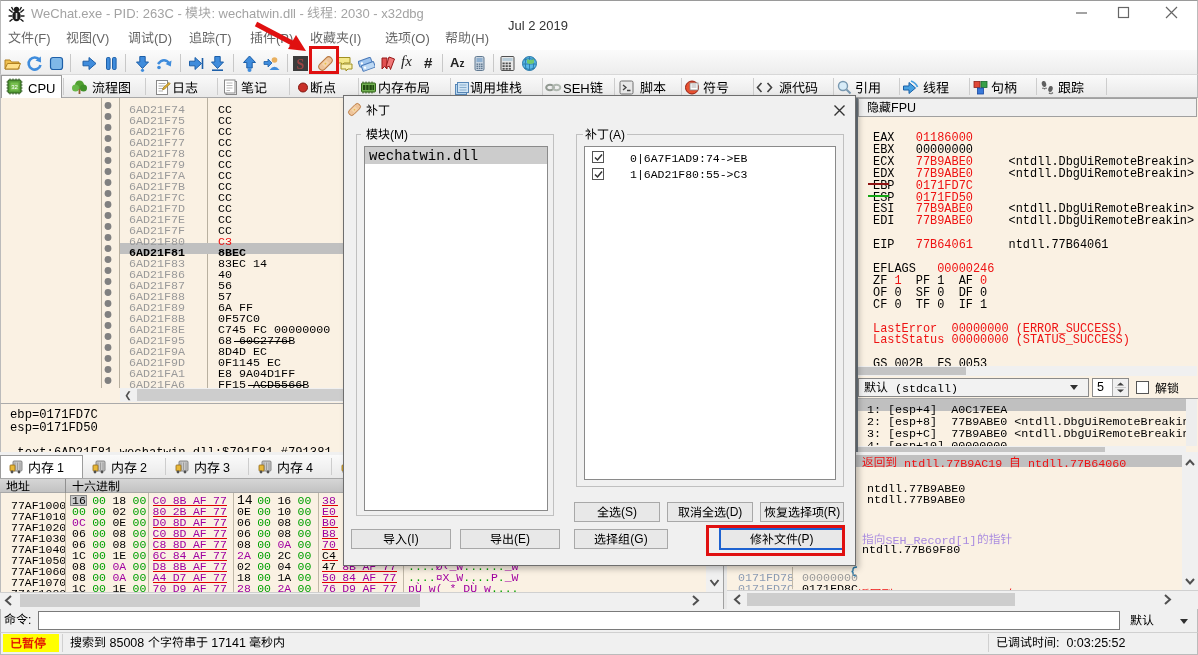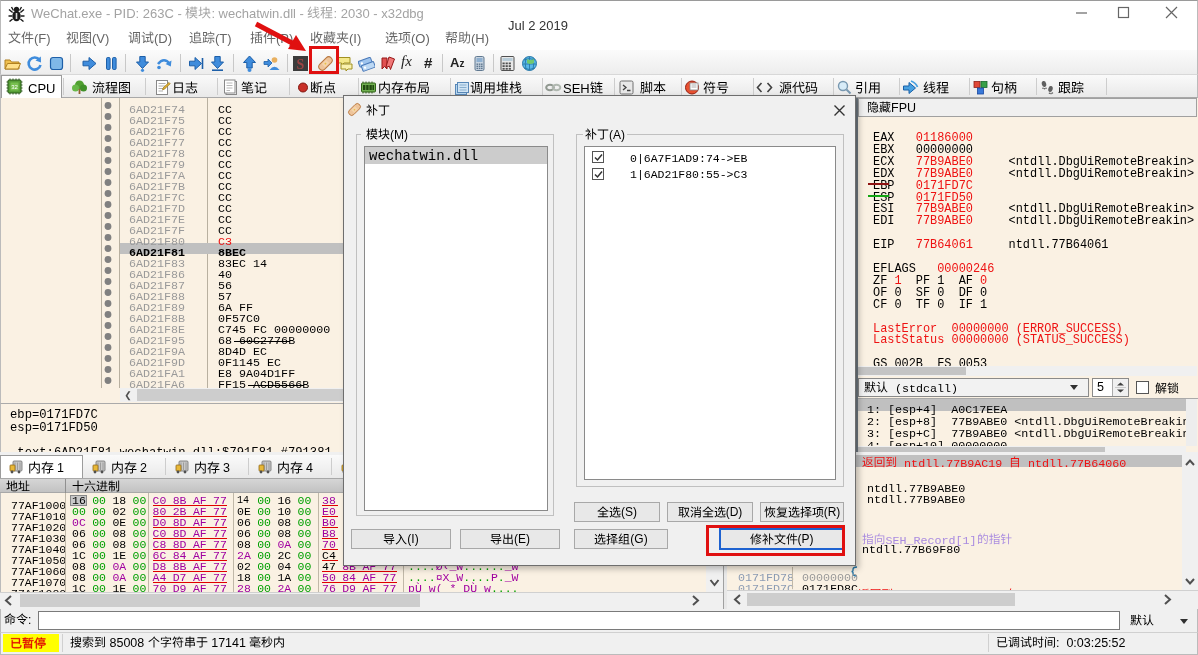--- a/index.html
+++ b/index.html
@@ -694,21 +694,21 @@
 <div class="a" style="left:232.5px;top:493px;width:1px;height:99px;background:#c0b8a8"></div>
 <div class="a" style="left:317.5px;top:493px;width:1px;height:99px;background:#c0b8a8"></div>
 <div class="a mono" style="left:72.0px;top:495.5px;font-size:11.5px;line-height:10px;color:#000">16</div>
 <div class="a mono" style="left:92.2px;top:495.5px;font-size:11.5px;line-height:10px;color:#00a000">00</div>
 <div class="a mono" style="left:112.4px;top:495.5px;font-size:11.5px;line-height:10px;color:#000">18</div>
 <div class="a mono" style="left:132.6px;top:495.5px;font-size:11.5px;line-height:10px;color:#00a000">00</div>
 <div class="a mono" style="left:152.5px;top:495.5px;font-size:11.5px;line-height:10px;color:#a000a0">C0</div>
 <div class="a mono" style="left:172.7px;top:495.5px;font-size:11.5px;line-height:10px;color:#a000a0">8B</div>
 <div class="a mono" style="left:192.9px;top:495.5px;font-size:11.5px;line-height:10px;color:#a000a0">AF</div>
 <div class="a mono" style="left:213.1px;top:495.5px;font-size:11.5px;line-height:10px;color:#a000a0">77</div>
-<div class="a mono" style="left:237.0px;top:495.5px;font-size:10px;line-height:10px;color:#000">14</div>
+<div class="a mono" style="left:237.0px;top:495.5px;font-size:13px;line-height:10px;color:#000">14</div>
 <div class="a mono" style="left:257.2px;top:495.5px;font-size:11.5px;line-height:10px;color:#00a000">00</div>
 <div class="a mono" style="left:277.4px;top:495.5px;font-size:11.5px;line-height:10px;color:#000">16</div>
 <div class="a mono" style="left:297.6px;top:495.5px;font-size:11.5px;line-height:10px;color:#00a000">00</div>
 <div class="a mono" style="left:322.0px;top:495.5px;font-size:11.5px;line-height:10px;color:#a000a0">38</div>
 <div class="a mono" style="left:72.0px;top:506.5px;font-size:11.5px;line-height:10px;color:#00a000">00</div>
 <div class="a mono" style="left:92.2px;top:506.5px;font-size:11.5px;line-height:10px;color:#00a000">00</div>
 <div class="a mono" style="left:112.4px;top:506.5px;font-size:11.5px;line-height:10px;color:#000">02</div>
 <div class="a mono" style="left:132.6px;top:506.5px;font-size:11.5px;line-height:10px;color:#00a000">00</div>
 <div class="a mono" style="left:152.5px;top:506.5px;font-size:11.5px;line-height:10px;color:#a000a0">80</div>
 <div class="a mono" style="left:172.7px;top:506.5px;font-size:11.5px;line-height:10px;color:#a000a0">2B</div>

